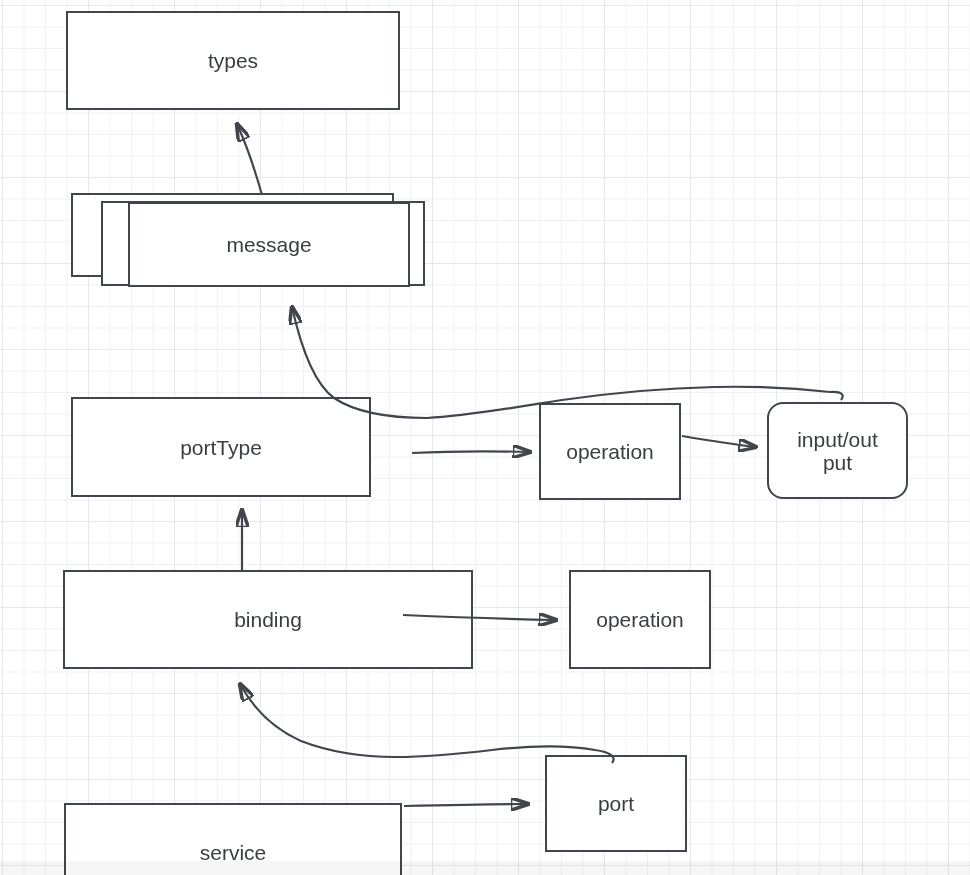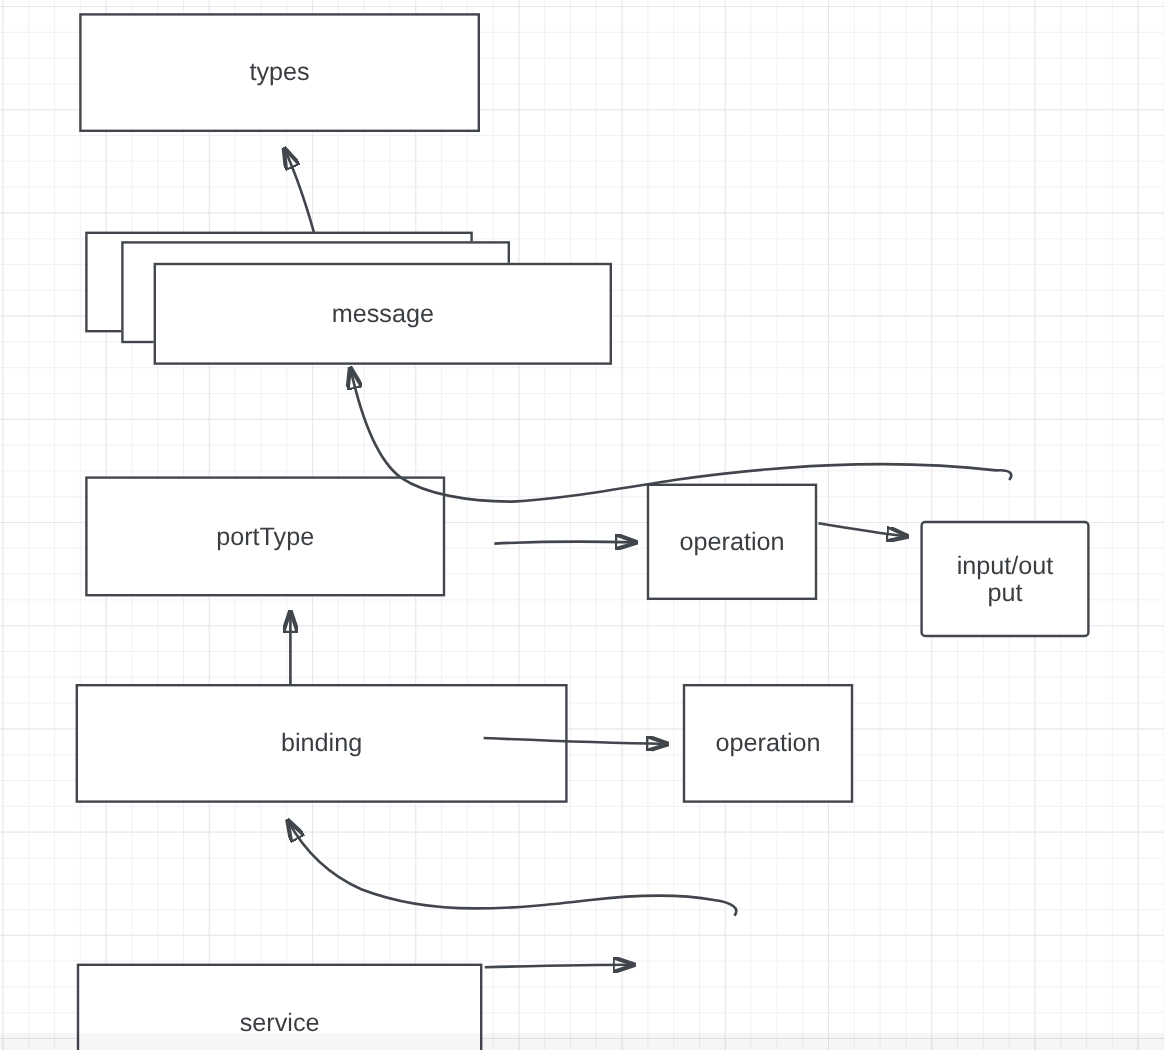--- a/index.html
+++ b/index.html
@@ -31,40 +31,40 @@
     position:absolute;
     box-sizing:border-box;
     border:2px solid var(--stroke-color);
     background:#ffffff;
     display:flex;align-items:center;justify-content:center;
     color:var(--text-color);
     font-size:21px;
     text-align:center;
     line-height:23px;
   }
-  .node.rounded{border-radius:4px;margin-top:32px;}
+  .node.rounded{border-radius:16px;}
   .edges{position:absolute;left:0;top:0;width:970px;height:875px;}
   .edges path{stroke:var(--stroke-color);stroke-width:2.2;fill:none;}
   .bottom-band{
     position:absolute;left:0;top:861px;width:970px;height:14px;
     background:rgba(0,0,0,0.035);
   }
 </style>
 </head>
 <body>
 
 <div class="canvas">
 
   <div class="node" style="left:66px;top:11px;width:334px;height:99px;">
     <span>types</span>
   </div>
 
   <div class="node" style="left:71px;top:193px;width:323px;height:84px;"></div>
   <div class="node" style="left:101px;top:201px;width:324px;height:85px;"></div>
-  <div class="node" style="left:128px;top:219px;width:382px;height:85px;">
+  <div class="node" style="left:128px;top:202px;width:282px;height:85px;">
     <span>message</span>
   </div>
 
   <div class="node" style="left:71px;top:397px;width:300px;height:100px;">
     <span>portType</span>
   </div>
 
   <div class="node" style="left:539px;top:403px;width:142px;height:97px;">
     <span>operation</span>
   </div>
@@ -81,20 +81,23 @@
   </div>
 
   <div class="node" style="left:569px;top:570px;width:142px;height:99px;">
     <span>operation</span>
   </div>
 
   <div class="node" style="left:64px;top:755px;width:338px;height:98px;margin-top:48px;">
     <span>service</span>
   </div>
 
+  <div class="node" style="left:545px;top:755px;width:142px;height:97px;">
+    <span>port</span>
+  </div>
 
   <svg class="edges" width="970" height="875" viewBox="0 0 970 875">
     <defs>
       <marker id="arrow" viewBox="0 0 12 8" refX="11" refY="4" markerWidth="19" markerHeight="13" orient="auto" markerUnits="userSpaceOnUse">
         <path d="M0,0 L12,4 L0,8 Z" fill="#41464c" stroke="none"></path>
       </marker>
     </defs>
 
     <path d="M262,195 C255,170 247,146 237,124" marker-end="url(#arrow)"></path>
 

